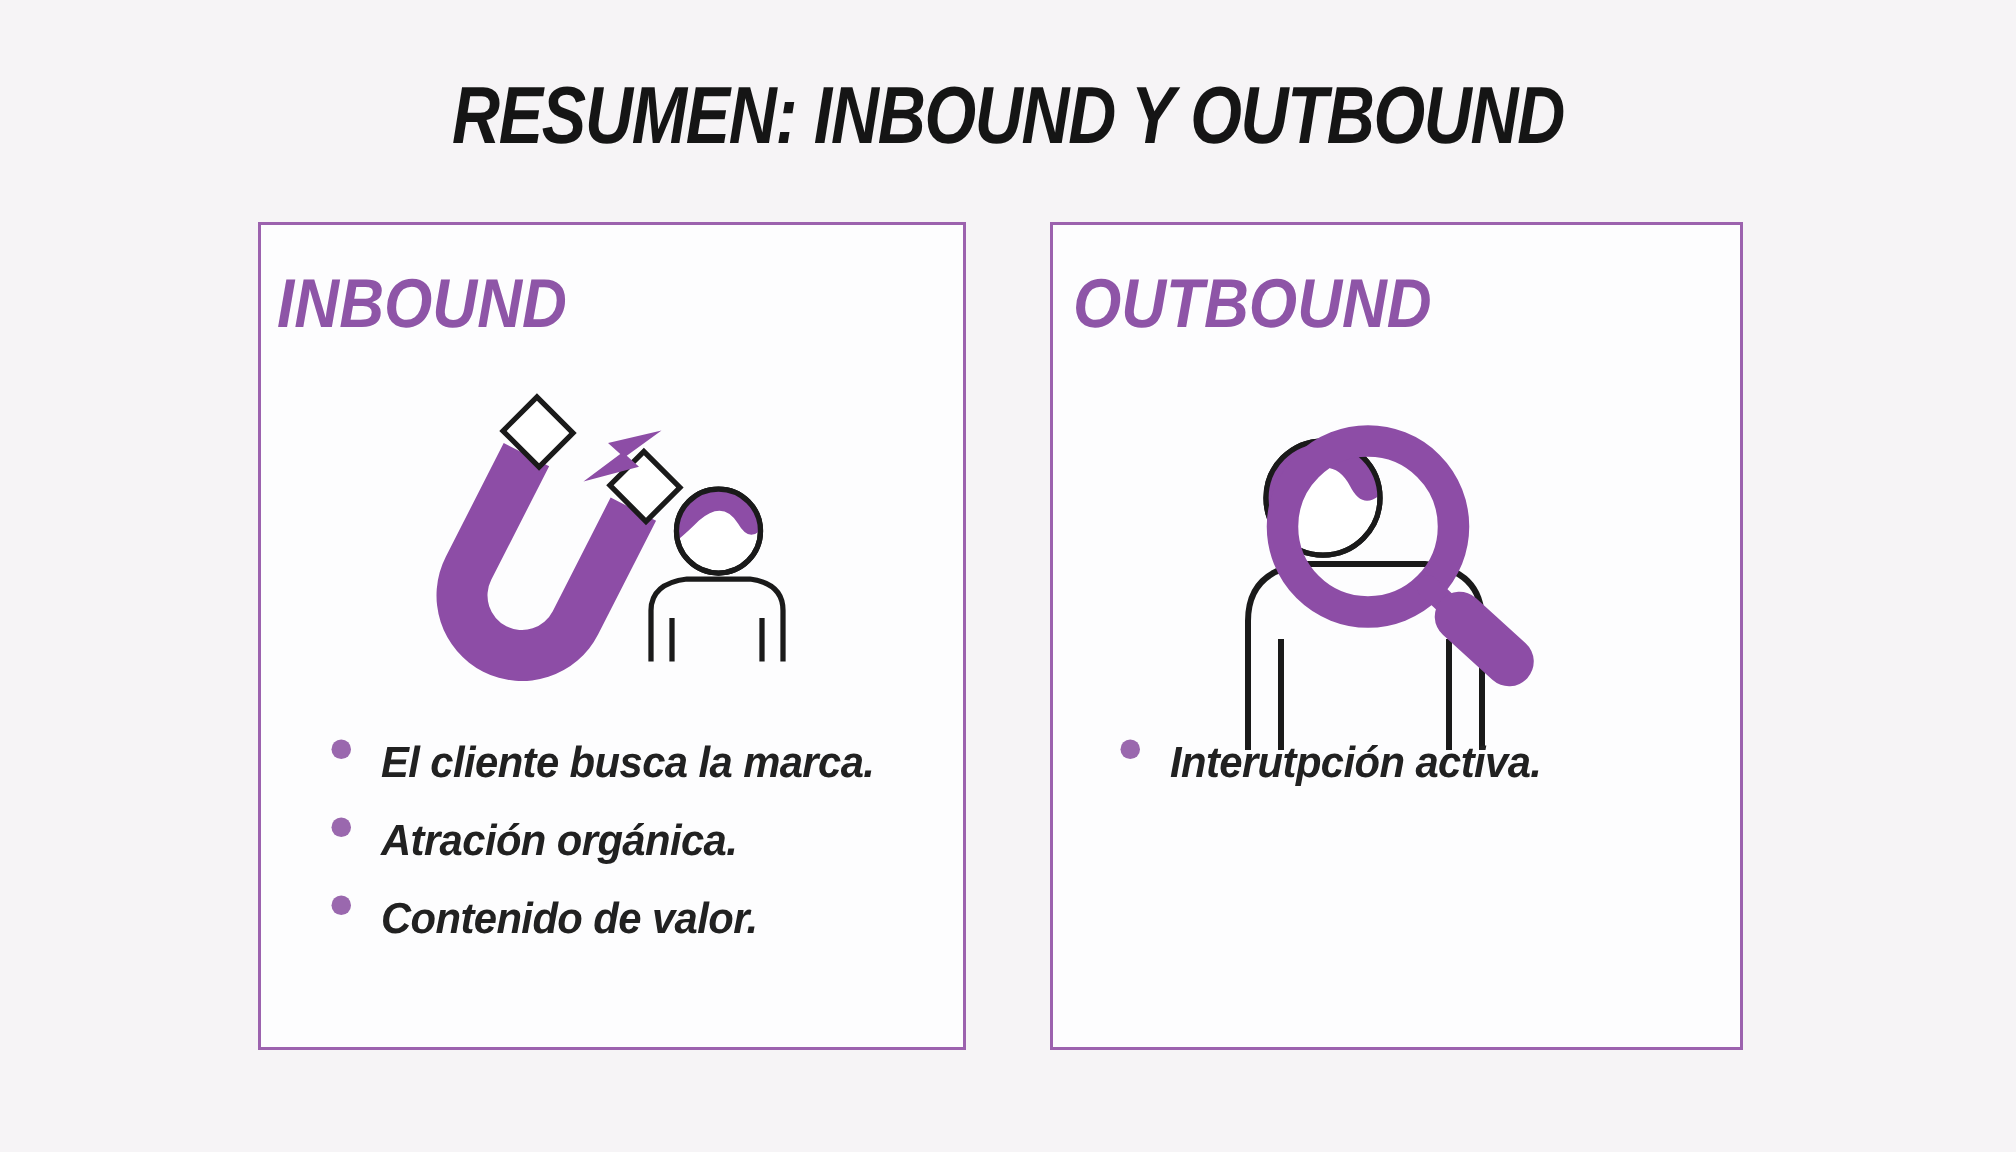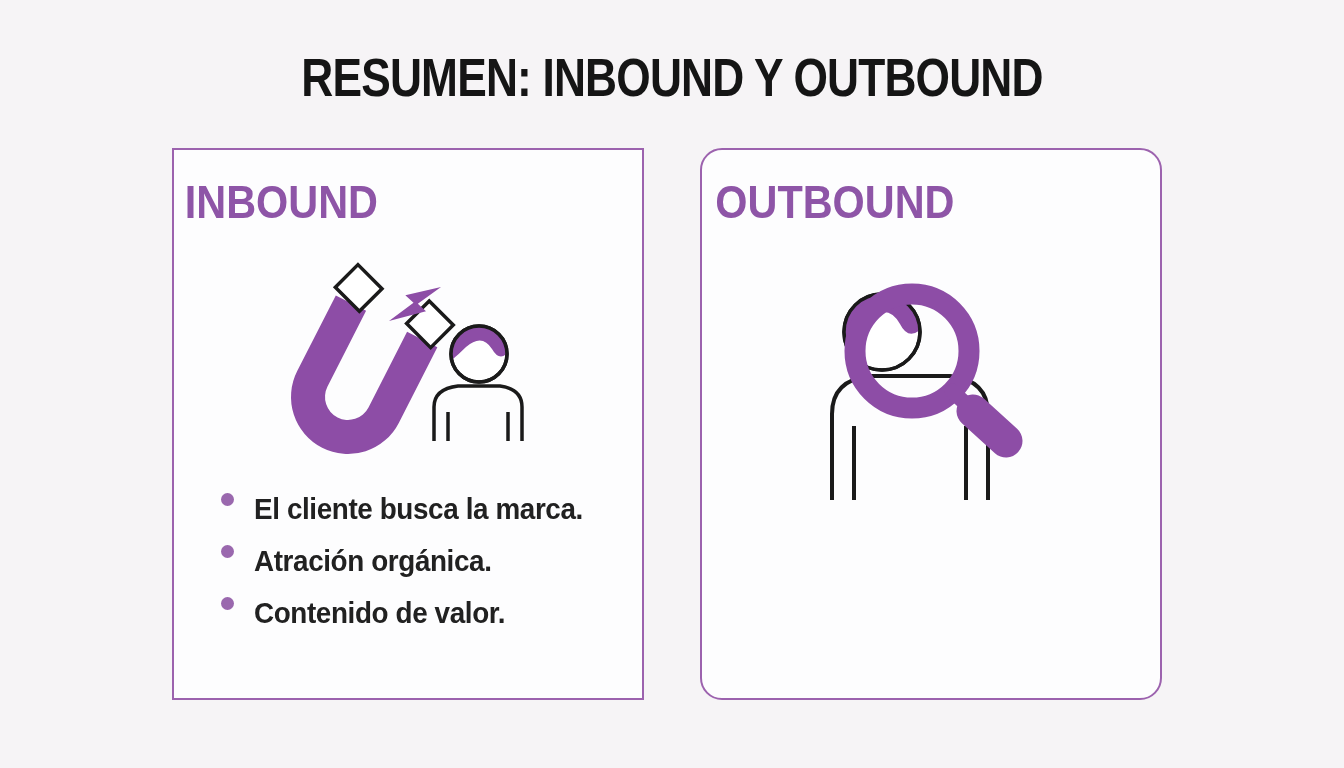--- a/index.html
+++ b/index.html
@@ -12,35 +12,35 @@
     --card-bg:#fdfdfe;
     --ink:#1a1a1a;
     --title-color:#151515;
   }
   *{margin:0;padding:0;box-sizing:border-box;}
   html,body{width:1344px;height:768px;overflow:hidden;}
   body{
     font-family:"Liberation Sans","DejaVu Sans",sans-serif;
     background:var(--page-bg);
   }
-  .page{position:relative;width:1344px;height:768px;background:var(--page-bg);}
+  .page{position:relative;width:1344px;height:768px;background:var(--page-bg);font-style:italic;}
   .title{
     position:absolute;top:50px;left:0;right:0;text-align:center;line-height:54px;
   }
   .title span{
     display:inline-block;transform:scaleX(0.82);transform-origin:center;
     font-size:54px;font-weight:700;letter-spacing:-1px;color:var(--title-color);
     white-space:nowrap;
   }
   .card{
     position:absolute;top:148px;height:552px;
     background:var(--card-bg);border:2px solid var(--card-border);
   }
   .card.inbound{left:172px;width:472px;}
-  .card.outbound{left:700px;width:462px;border-radius:22px;}
+  .card.outbound{left:700px;width:462px;}
   .card-heading{
     position:absolute;top:26px;left:0;right:0;line-height:52px;
   }
   .card-heading span{
     display:inline-block;transform:scaleX(0.9);transform-origin:center;
     font-size:46px;font-weight:700;color:var(--heading);letter-spacing:0;
     white-space:nowrap;
   }
   .icon-box{position:absolute;overflow:visible;}
   .inbound .icon-box{left:110px;top:117px;width:240px;height:200px;}
@@ -143,16 +143,20 @@
 
         <g>
           <circle cx="92" cy="77" r="57" fill="none" stroke="var(--accent)" stroke-width="21"></circle>
           <path fill="none" stroke="var(--accent)" stroke-width="15" stroke-linecap="round" d="M 132,117 L 147,131"></path>
           <path fill="none" stroke="var(--accent)" stroke-width="33" stroke-linecap="round" d="M 153,137 L 186,167"></path>
         </g>
       </svg>
     </div>
 
     <div class="bullets">
+      <div class="bullet-row">
+        <span class="dot"></span>
+        <span class="bullet-label">Interutpción activa.</span>
+      </div>
     </div>
   </div>
 
 </div>
 
 </body></html>

